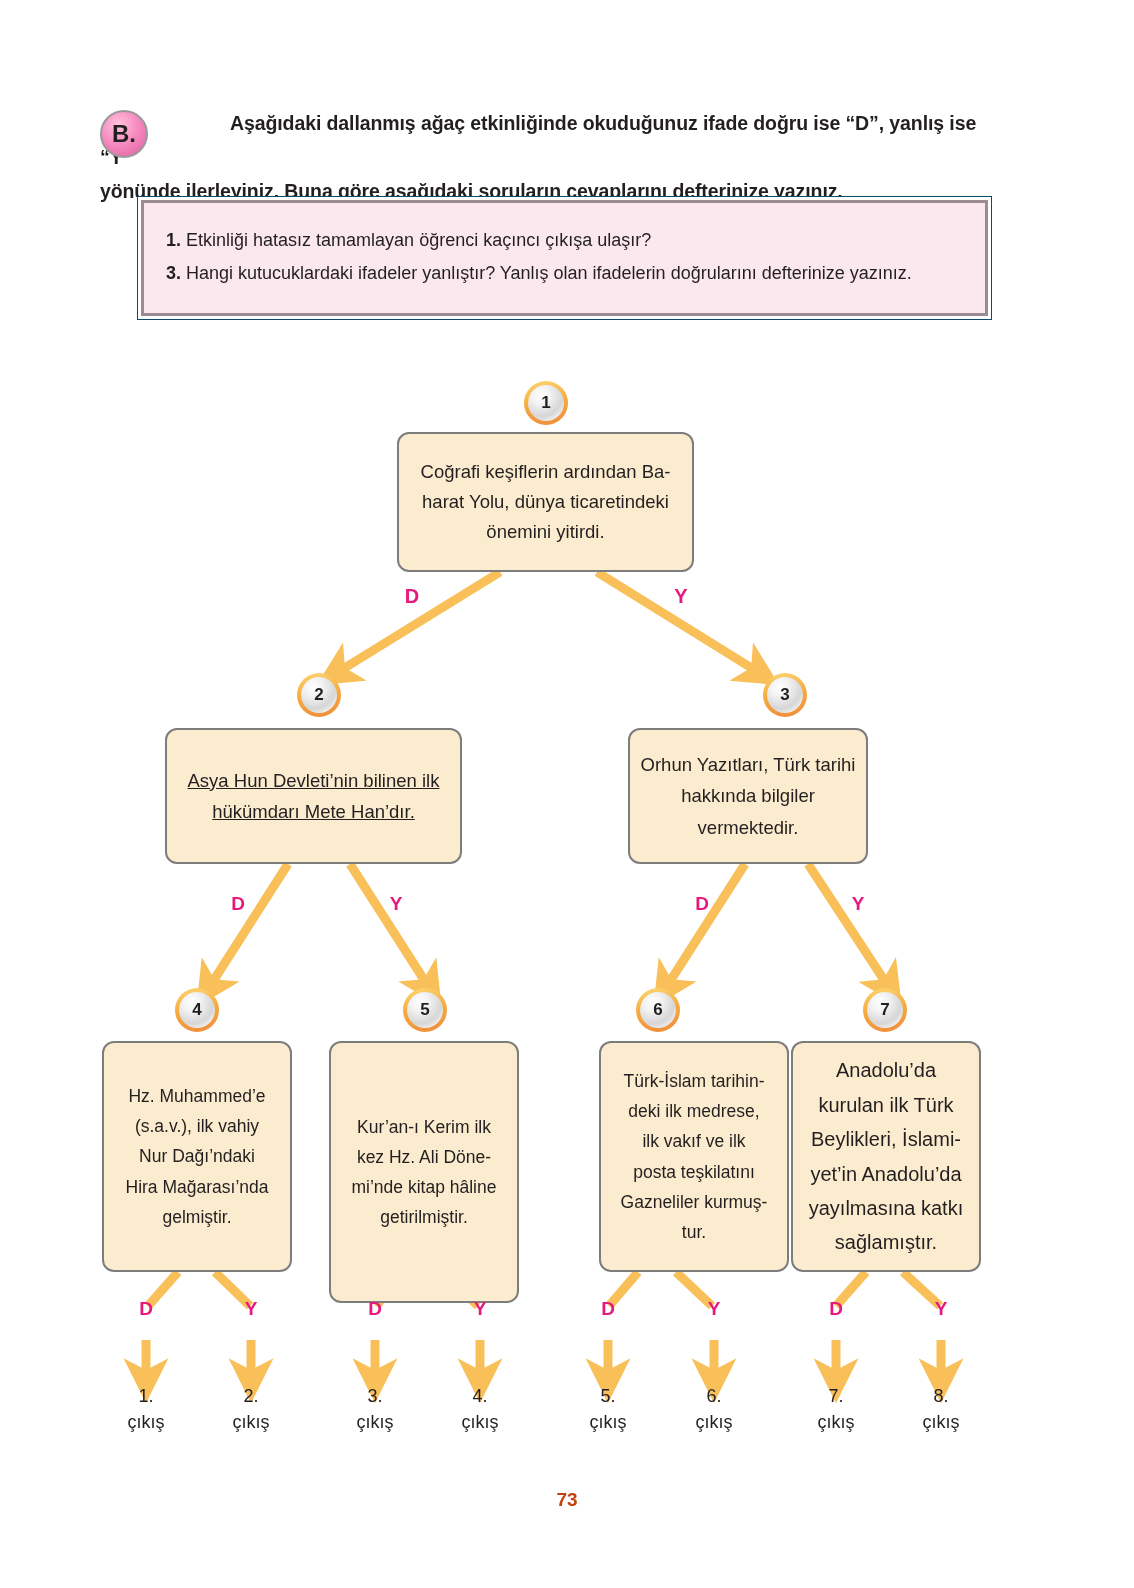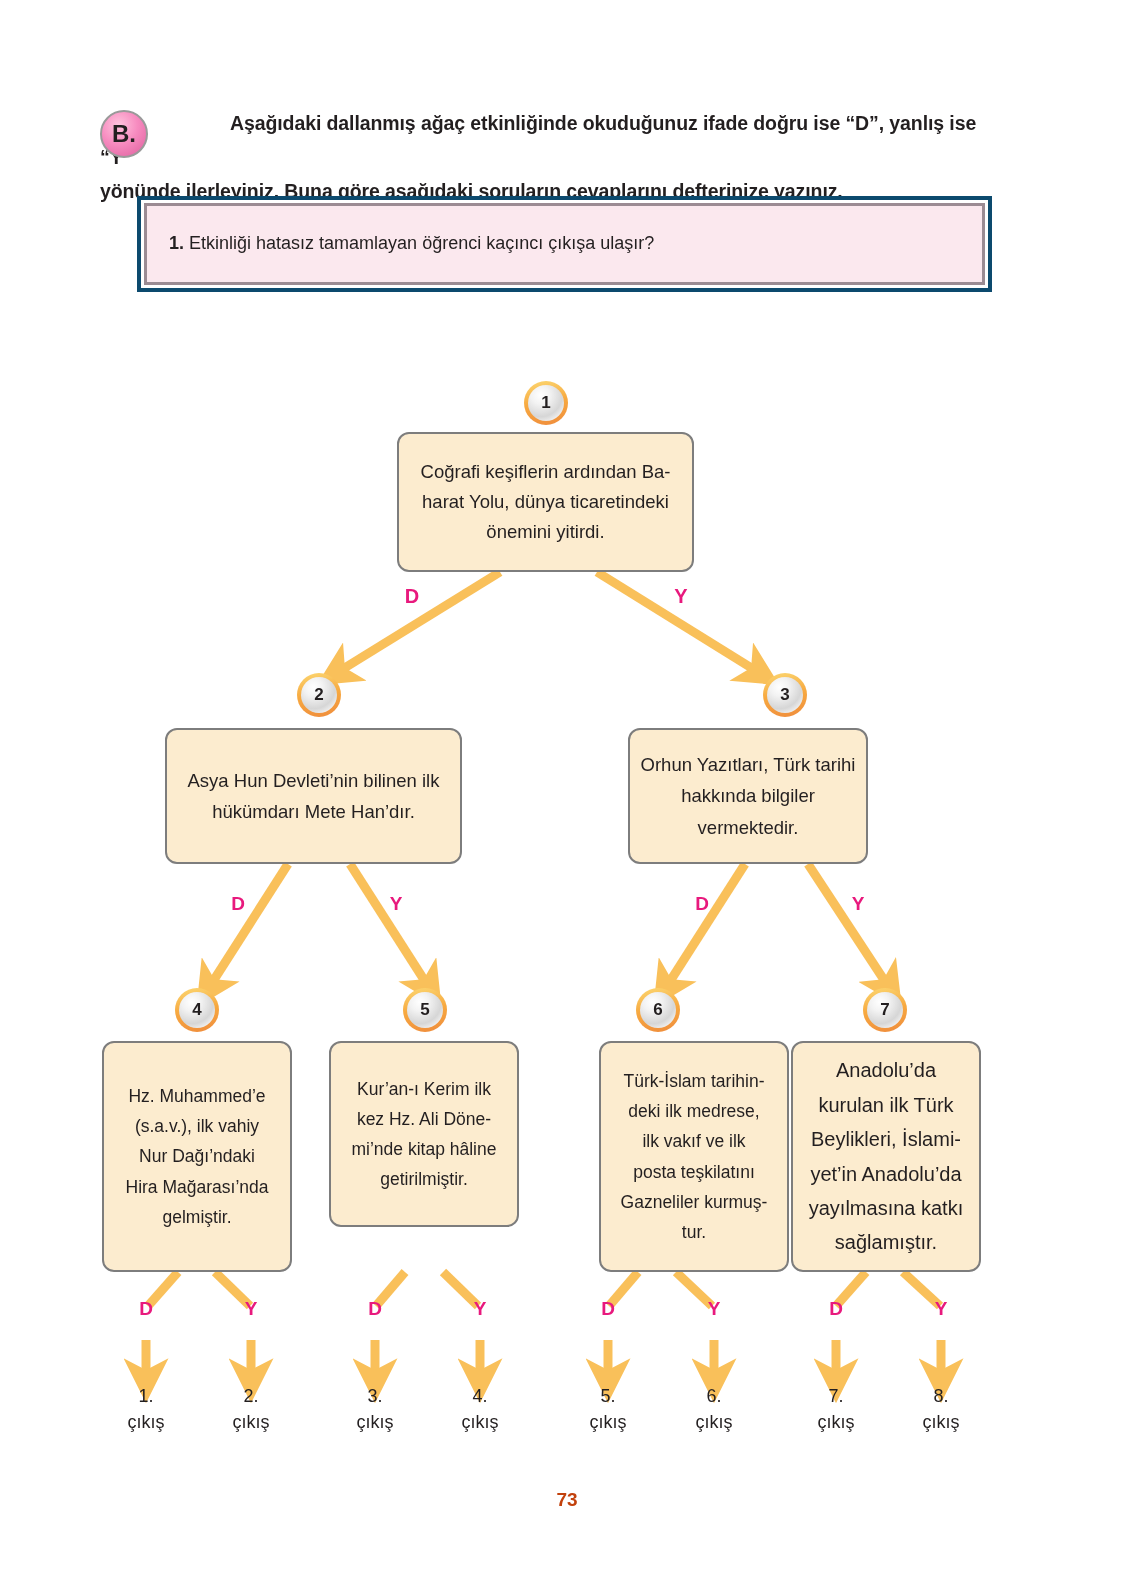--- a/index.html
+++ b/index.html
@@ -25,21 +25,21 @@
   }
   #instruction-text{
     margin-left:0;font-size:19.5px;font-weight:bold;line-height:1.75;
     letter-spacing:-0.1px;
   }
   #instruction-text .lead{display:inline-block;width:130px;}
 
   
   #question-box-outer{
     position:absolute;left:137px;top:196px;width:855px;
-    border:4px solid #0c4a6e;
+    border:1px solid #0c4a6e;
     padding:3px;box-sizing:border-box;background:#fff;
   }
   #question-box-inner{
     border:3px solid #9b8b93;
     background:#fbe8ee;
     padding:16px 22px 18px 22px;
     box-sizing:border-box;
   }
   .question-line{
     font-size:18px;line-height:1.35;margin:9px 0 9px 0;color:#231f20;
@@ -105,20 +105,24 @@
       <span class="lead"></span><span>Aşağıdaki dallanmış ağaç etkinliğinde okuduğunuz ifade doğru ise “D”, yanlış ise “Y”</span><br>
       <span>yönünde ilerleyiniz. Buna göre aşağıdaki soruların cevaplarını defterinize yazınız.</span>
     </div>
   </div>
 
   <div id="question-box-outer">
     <div id="question-box-inner">
       <div class="question-line">
         <span class="qnum">1.</span>
         <span>Etkinliği hatasız tamamlayan öğrenci kaçıncı çıkışa ulaşır?</span>
+      </div>
+      <div class="question-line">
+        <span class="qnum">3.</span>
+        <span>Hangi kutucuklardaki ifadeler yanlıştır? Yanlış olan ifadelerin doğrularını defterinize yazınız.</span>
       </div>
     </div>
   </div>
 
   <div id="tree">
 
     <svg id="tree-svg" viewBox="0 0 1134 1588">
       <defs>
         <marker id="ah" markerWidth="5" markerHeight="5" refX="2.2" refY="2.5" orient="auto" markerUnits="strokeWidth">
           <path d="M0,0 L5,2.5 L0,5 L1.3,2.5 Z" fill="#f9c05a"></path>
@@ -163,21 +167,21 @@
     <div class="node-circle" style="left:524px;top:381px;">1</div>
     <div class="tbox" style="left:397px;top:432px;width:297px;height:140px;font-size:18.5px;line-height:1.62;">
       <span>Coğrafi keşiflerin ardından Ba-<br>harat Yolu, dünya ticaretindeki<br>önemini yitirdi.</span>
     </div>
 
     <div class="branch-label" style="left:392px;top:585px;width:40px;font-size:20px;">D</div>
     <div class="branch-label" style="left:661px;top:585px;width:40px;font-size:20px;">Y</div>
 
     <div class="node-ring" style="left:297px;top:673px;"></div>
     <div class="node-circle" style="left:297px;top:673px;">2</div>
-    <div class="tbox" style="left:165px;top:728px;width:297px;height:136px;font-size:18.5px;line-height:1.7;">
+    <div class="tbox" style="left:165px;top:728px;width:297px;height:136px;font-size:18.5px;line-height:1.7;text-decoration:underline;">
       <span>Asya Hun Devleti’nin bilinen ilk<br>hükümdarı Mete Han’dır.</span>
     </div>
 
     <div class="node-ring" style="left:763px;top:673px;"></div>
     <div class="node-circle" style="left:763px;top:673px;">3</div>
     <div class="tbox" style="left:628px;top:728px;width:240px;height:136px;font-size:18.5px;line-height:1.7;">
       <span>Orhun Yazıtları, Türk tarihi<br>hakkında bilgiler vermektedir.</span>
     </div>
 
     <div class="branch-label" style="left:218px;top:893px;width:40px;font-size:19px;">D</div>
@@ -186,21 +190,21 @@
     <div class="branch-label" style="left:838px;top:893px;width:40px;font-size:19px;">Y</div>
 
     <div class="node-ring" style="left:175px;top:988px;"></div>
     <div class="node-circle" style="left:175px;top:988px;">4</div>
     <div class="tbox" style="left:102px;top:1041px;width:190px;height:231px;font-size:17.5px;line-height:1.72;">
       <span>Hz. Muhammed’e<br>(s.a.v.), ilk vahiy<br>Nur Dağı’ndaki<br>Hira Mağarası’nda<br>gelmiştir.</span>
     </div>
 
     <div class="node-ring" style="left:403px;top:988px;"></div>
     <div class="node-circle" style="left:403px;top:988px;">5</div>
-    <div class="tbox" style="left:329px;top:1041px;width:190px;height:186px;font-size:17.5px;line-height:1.72;text-align:center;">
+    <div class="tbox" style="left:329px;top:1041px;width:190px;height:262px;font-size:17.5px;line-height:1.72;text-align:center;">
       <span>Kur’an-ı Kerim ilk<br>kez Hz. Ali Döne-<br>mi’nde kitap hâline<br>getirilmiştir.</span>
     </div>
 
     <div class="node-ring" style="left:636px;top:988px;"></div>
     <div class="node-circle" style="left:636px;top:988px;">6</div>
     <div class="tbox" style="left:563px;top:1041px;width:190px;height:231px;font-size:17.5px;line-height:1.72;margin-left:36px;">
       <span>Türk-İslam tarihin-<br>deki ilk medrese,<br>ilk vakıf ve ilk<br>posta teşkilatını<br>Gazneliler kurmuş-<br>tur.</span>
     </div>
 
     <div class="node-ring" style="left:863px;top:988px;"></div>

